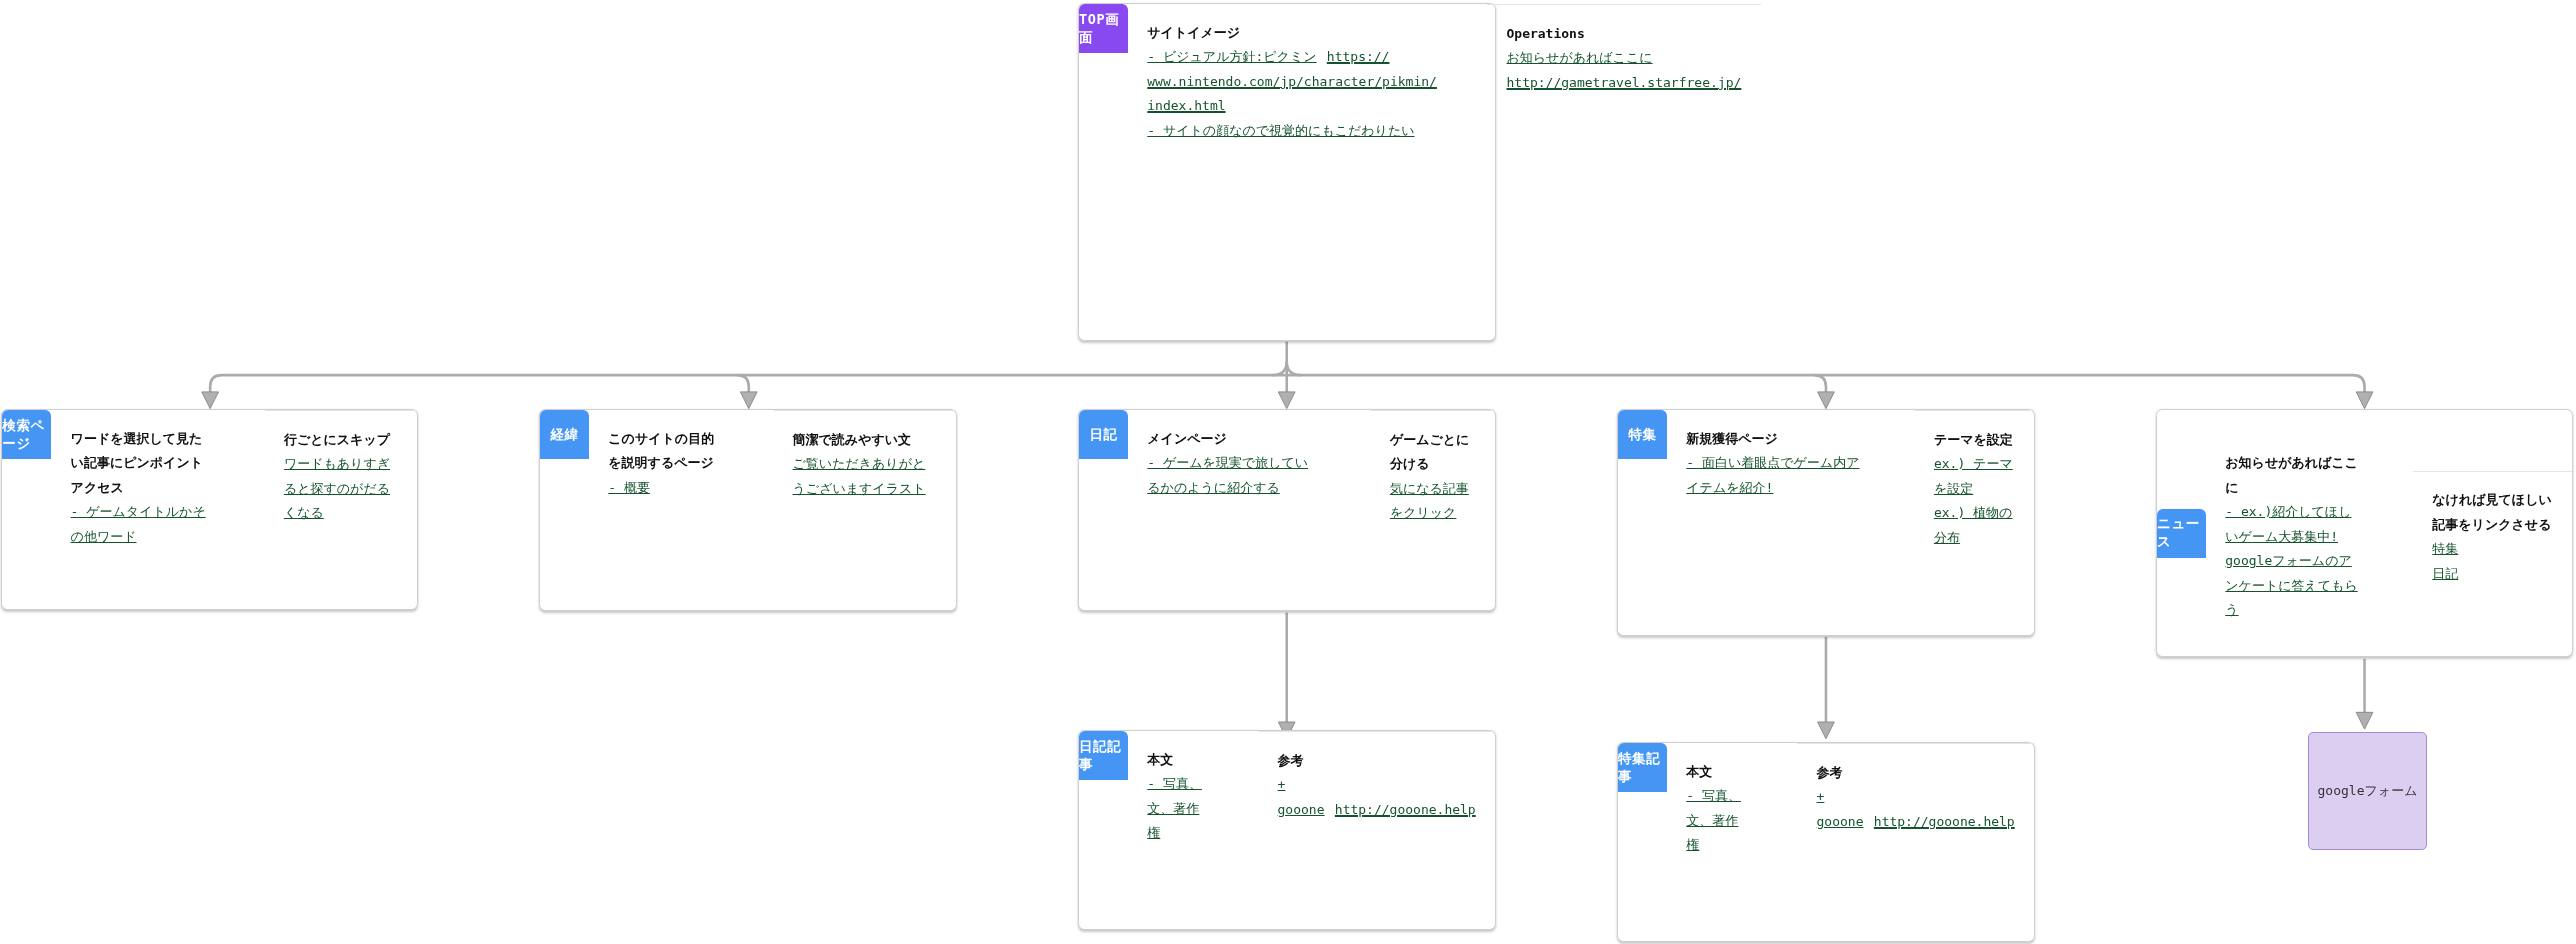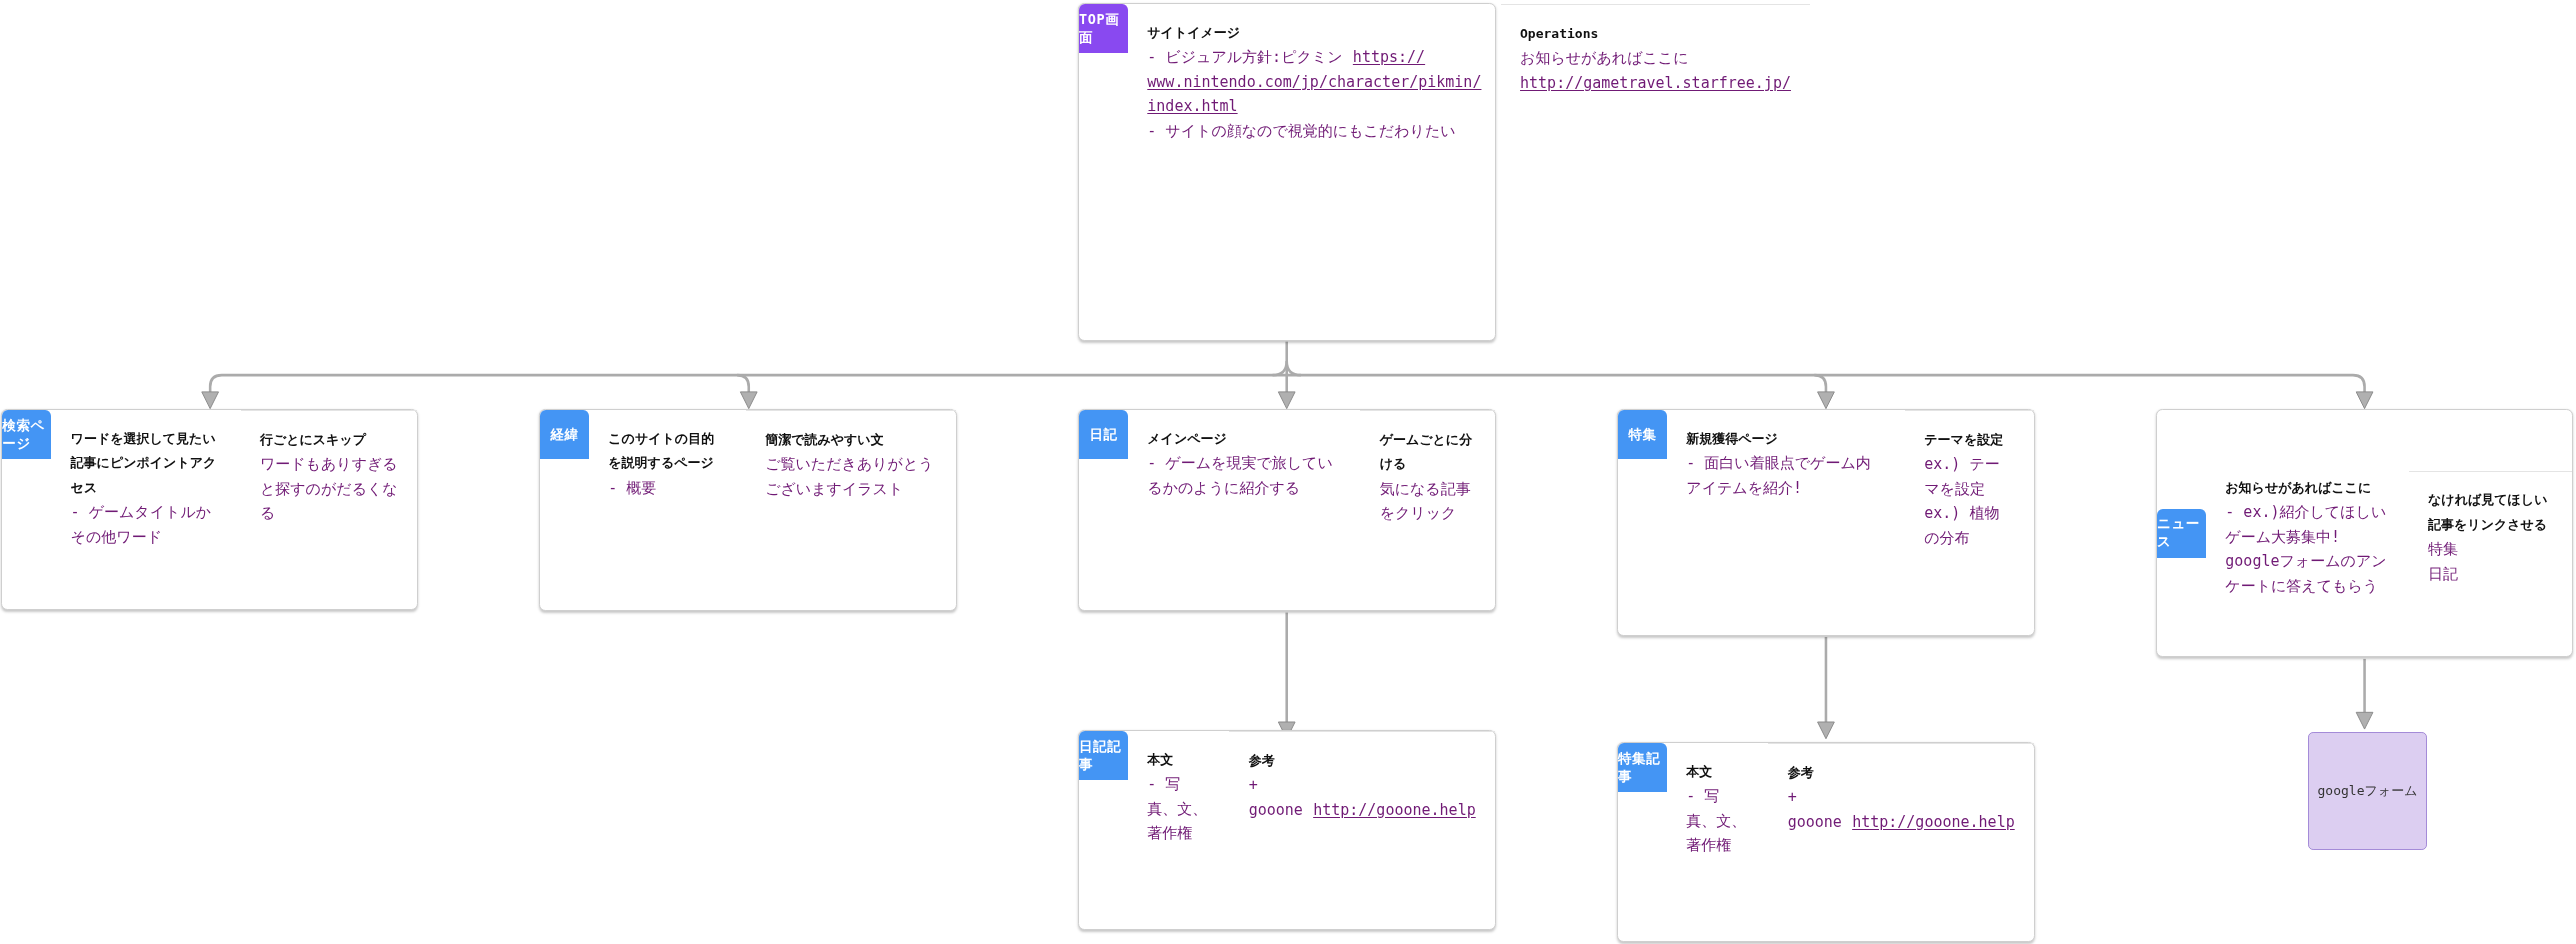--- a/index.html
+++ b/index.html
@@ -17,23 +17,23 @@
     display:flex; flex-direction:row;
   }
   .card-header {
     height:49px; flex:0 0 49px; border-radius:5.8px 5.8px 0 0;
     display:flex; align-items:center; justify-content:center;
     color:#ffffff; font-weight:bold; font-size:13.5px; letter-spacing:0.6px;
   }
   .card-header.purple { background:#8949f0; }
   .card-header.blue   { background:#4495f4; }
   .section { padding:16.7px 19.3px 9px 19.3px; }
-  .section + .section { border-top:0.6px solid #e4e4e4; }
+  .section + .section { border-top:0.6px solid #e4e4e4;margin-left:31px; }
   .heading { font-weight:bold; font-size:13px; line-height:24.5px; color:#111111; }
-  .line { font-size:15px; line-height:24.5px; color:#701a75; white-space:normal; }
+  .line { font-size:13px; line-height:24.5px; color:#14532d; white-space:normal;text-decoration:underline; }
   .seg { }
   .link { text-decoration:underline; text-underline-offset:1.9px; }
   .seg:not(:empty) ~ .link:not(:empty) { margin-left:10.3px; }
 
   #card-top            { left:1078px; top:3.2px;    width:418px; height:338px; }
   #card-search         { left:1.3px;    top:409px;  width:417px; height:201px; }
   #card-history        { left:539px;  top:409px;  width:418px; height:202px; }
   #card-diary          { left:1078px; top:409px;  width:418px; height:202px; }
   #card-feature        { left:1617px; top:409px;  width:418px; height:227px; }
   #card-news           { left:2156px; top:409px;  width:417px; height:248px;align-items:center; }

